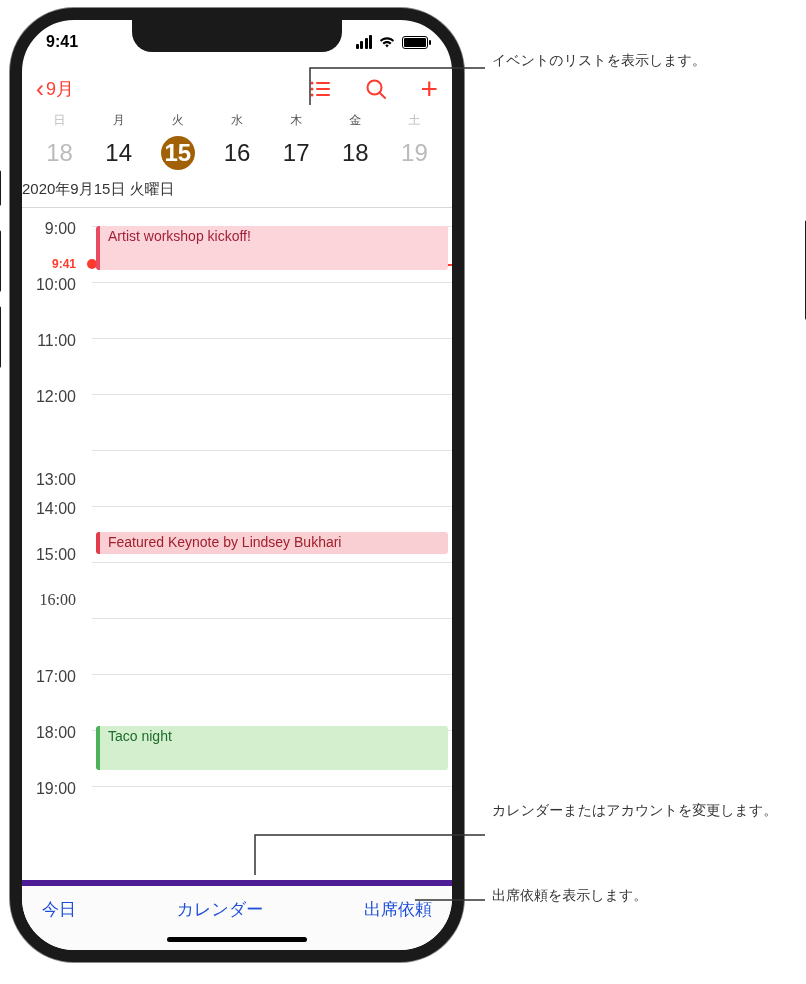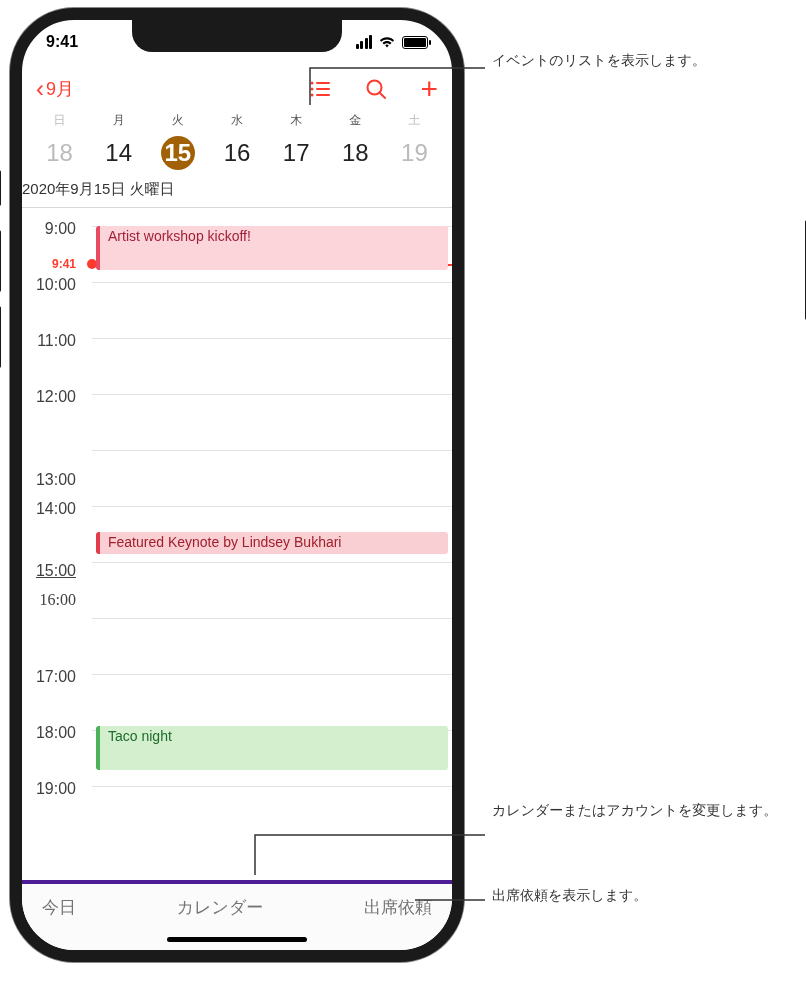--- a/index.html
+++ b/index.html
@@ -157,25 +157,25 @@
     overflow:hidden;
   }
   .ev-pink { background:#fbd5da; border-color:#e84a62; color:#a3203a;}
   .ev-blue { background:#cfe6f7; border-color:#2e8fd8; color:#14578f;}
   .ev-red  { background:#f9cfd3; border-color:#e23b4a; color:#a01f2c;}
   .ev-green{ background:#d4efce; border-color:#4bb15a; color:#1f6b2e;}
 
   .toolbar {
     position:absolute; bottom:0; left:0; right:0;
     height: 70px;
-    border-top:4px solid #4c1d95;
+    border-top:6px solid #4c1d95;
     display:flex; justify-content:space-between; align-items:flex-start;
     padding: 12px 20px 0 20px;
     background:#fbfbfb;
-    font-size:17px; color:#737373;
+    font-size:17px; color:#1d4ed8;
   }
   .home-indicator {
     position:absolute; bottom:8px; left:50%;
     transform:translateX(-50%);
     width:140px;height:5px;background:#000;border-radius:3px;
   }
 
   
   .callout {
     position:absolute;
@@ -283,21 +283,21 @@
         <div class="hour-label" style="top: 74px;">10:00</div>
         <div class="hour-line" style="top: 130px;"></div>
         <div class="hour-label" style="top: 130px;">11:00</div>
         <div class="hour-line" style="top: 186px;"></div>
         <div class="hour-label" style="top: 186px;">12:00</div>
         <div class="hour-line" style="top: 242px;"></div>
         <div class="hour-label" style="top: 260px; margin-top: 9px;">13:00</div>
         <div class="hour-line" style="top: 298px;"></div>
         <div class="hour-label" style="top: 298px;">14:00</div>
         <div class="hour-line" style="top: 354px;"></div>
-        <div class="hour-label" style="top: 360px; text-decoration: underline;">15:00</div>
+        <div class="hour-label" style="top: 344px;">15:00</div>
         <div class="hour-line" style="top: 410px;"></div>
         <div class="hour-label" style="top: 389px; font-family: Liberation Serif, serif;">16:00</div>
         <div class="hour-line" style="top: 466px;"></div>
         <div class="hour-label" style="top: 466px;">17:00</div>
         <div class="hour-line" style="top: 522px;"></div>
         <div class="hour-label" style="top: 522px;">18:00</div>
         <div class="hour-line" style="top: 578px;"></div>
         <div class="hour-label" style="top: 578px;">19:00</div>
         <div class="now-line" style="top: 56.08px;"></div>
         <div class="now-dot" style="top: 56.08px;"></div>

